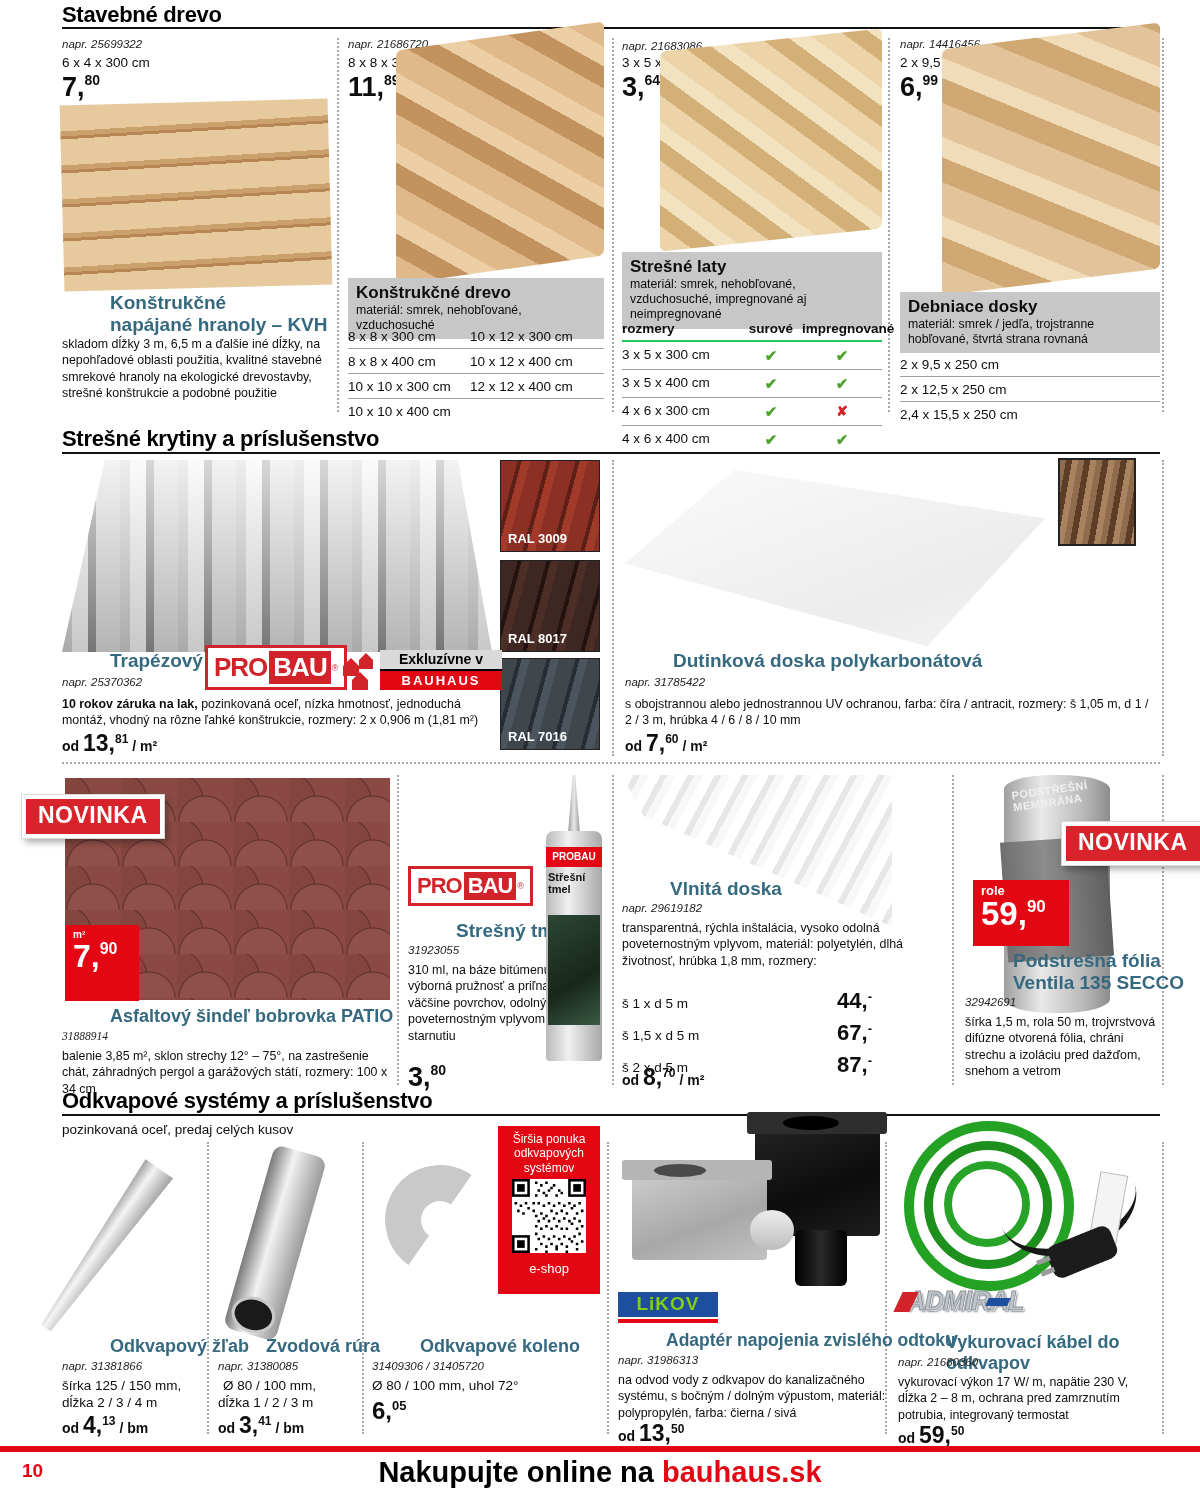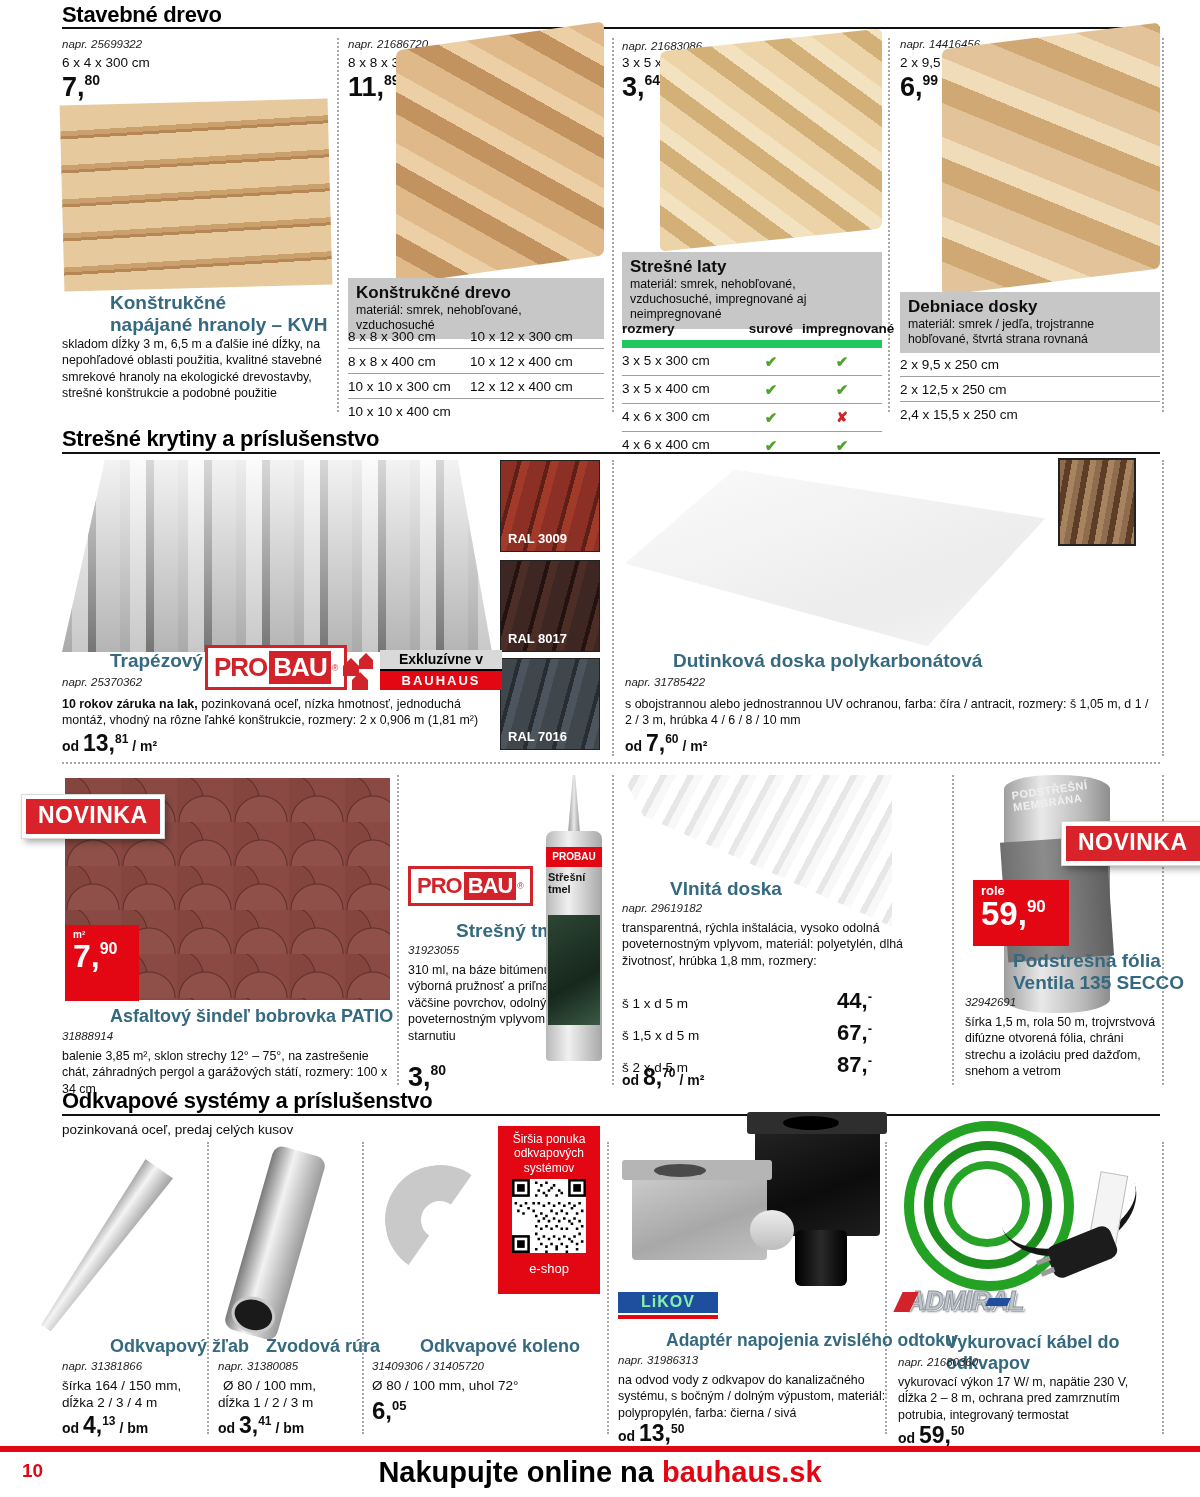--- a/index.html
+++ b/index.html
@@ -38,21 +38,21 @@
              border-bottom:2px solid #000;padding:1px 4px 2px;}
   .excl .bot{background:#e30613;color:#fff;font-weight:800;font-size:13px;letter-spacing:2px;text-align:center;padding:2px 4px;}
   .ral{box-sizing:border-box;border:1px solid #222;position:absolute;}
   .ral .lbl{position:absolute;left:7px;bottom:5px;color:#fff;font-size:13px;font-weight:700;}
   .wood1{background:repeating-linear-gradient(178deg,#e7c99e 0 26px,#caa06d 26px 31px,#b68755 31px 34px);}
   .wood2{background:repeating-linear-gradient(35deg,#dfb98a 0 24px,#c2925f 24px 42px,#eccfa4 42px 58px);}
   .wood3{background:repeating-linear-gradient(40deg,#ecd4a8 0 20px,#d3b078 20px 36px,#f2e2c0 36px 50px);}
   .wood4{background:repeating-linear-gradient(28deg,#e3c49a 0 30px,#cfa873 30px 52px,#f0dcb8 52px 70px);}
   .qrpanel{background:#e30613;color:#fff;text-align:center;box-sizing:border-box;padding:6px 5px;}
   .qrpanel .cap{font-size:12px;line-height:1.2;}
-  .likov{background:#1d4f9e;color:#86efac;font-weight:800;font-size:16px;text-align:center;letter-spacing:1px;
+  .likov{background:#1d4f9e;color:#84cc16;font-weight:800;font-size:19px;text-align:center;letter-spacing:1px;
          padding:1px 6px 2px;box-sizing:border-box;}
   .admiral{font-style:italic;font-weight:800;font-size:27px;letter-spacing:-1px;color:#bfc5cb;
            text-shadow:1px 1px 0 #fff,2px 2px 2px #8a9097;-webkit-text-stroke:1px #8d949b;}
   .mini{font-size:10px;}
 </style>
 </head>
 <body>
 
 <div class="abs sec-title" style="left:62px;top:2px;">Stavebné drevo</div>
 <div class="abs rule" style="left:62px;top:27px;width:1098px;"></div>
@@ -101,21 +101,21 @@
 
 <div class="abs napr" style="left:622px;top:40px;"><span>napr.</span> <span>21683086</span></div>
 <div class="abs size" style="left:622px;top:55px;">3 x 5 x 300 cm</div>
 <div class="abs" style="left:622px;top:72px;"><span class="bp">3,</span><span class="bp-sup">64</span></div>
 <div class="abs wood3" style="left:660px;top:40px;width:222px;height:200px;transform:skewY(-6deg);border-radius:6px;"></div>
 <div class="abs panel" style="left:622px;top:252px;width:260px;">
   <div class="pt">Strešné laty</div>
   <div class="ps">materiál: smrek, nehobľované, vzduchosuché, impregnované aj neimpregnované</div>
 </div>
 <div class="abs" style="left:622px;top:316px;width:260px;">
-  <div class="dim-row" style="font-weight:800;border-bottom:8px solid #22c55e;">
+  <div class="dim-row" style="font-weight:800;border-bottom:2px solid #22c55e;">
     <span style="width:118px;">rozmery</span>
     <span style="width:62px;text-align:center;">surové</span>
     <span style="width:80px;text-align:center;">impregnované</span>
   </div>
   <div class="dim-row bline">
       <span style="width:118px;">3 x 5 x 300 cm</span>
       <span class="check" style="width:62px;text-align:center;">✔</span>
       <span class="check" style="width:80px;text-align:center;">✔</span>
     </div>
   <div class="dim-row bline">
@@ -218,21 +218,21 @@
 <div class="abs" style="left:65px;top:778px;width:325px;height:222px;background-color:#8a4a43;background-image:
   radial-gradient(circle at 28px 44px,#8f5049 25px,#5c2e2a 26px,transparent 27px),
   radial-gradient(circle at 0px 22px,#83453e 25px,#5c2e2a 26px,transparent 27px);
   background-size:56px 44px;"></div>
 <div class="abs novinka" style="left:22px;top:795px;">NOVINKA</div>
 <div class="abs redbadge" style="left:65px;top:925px;width:74px;height:76px;padding:4px 8px;">
   <div class="mini" style="font-weight:700;">m²</div>
   <div style="font-weight:800;font-size:32px;line-height:1;"><span>7,</span><span style="font-size:16px;vertical-align:13px;">90</span></div>
 </div>
 <div class="abs t-teal" style="left:62px;top:1006px;font-size:18px;">Asfaltový šindeľ bobrovka PATIO</div>
-<div class="abs napr" style="left:62px;top:1030px;">31888914</div>
+<div class="abs napr" style="left:62px;top:1030px;font-family:Liberation Serif, serif;">31888914</div>
 <div class="abs desc" style="left:62px;top:1048px;width:330px;">balenie 3,85 m², sklon strechy 12° – 75°, na zastrešenie chát, záhradných pergol a garážových státí, rozmery: 100 x 34 cm</div>
 
 <div class="abs sepv" style="left:397px;top:775px;height:310px;"></div>
 
 <div class="abs probau" style="left:408px;top:866px;font-size:22px;">
   <span class="p1">PRO</span>
     <span class="p2">BAU</span>
     <span class="reg">®</span>
 </div>
 <div class="abs t-teal" style="left:408px;top:920px;font-size:19px;">Strešný tmel</div>
@@ -307,21 +307,21 @@
 
 <div class="abs sepv" style="left:207px;top:1142px;height:292px;"></div>
 <div class="abs sepv" style="left:362px;top:1142px;height:292px;"></div>
 <div class="abs sepv" style="left:607px;top:1142px;height:292px;"></div>
 <div class="abs sepv" style="left:885px;top:1142px;height:292px;"></div>
 <div class="abs sepv" style="left:1162px;top:1142px;height:292px;"></div>
 
 <div class="abs" style="left:78px;top:1150px;width:48px;height:196px;background:linear-gradient(90deg,#6b6b6b,#f4f4f4 45%,#8a8a8a);clip-path:polygon(18% 0,88% 0,62% 100%,38% 100%);transform:rotate(35deg);transform-origin:50% 50%;"></div>
 <div class="abs t-teal" style="left:62px;top:1336px;font-size:18px;">Odkvapový žľab</div>
 <div class="abs napr" style="left:62px;top:1360px;"><span>napr.</span> <span>31381866</span></div>
-<div class="abs size" style="left:62px;top:1378px;">šírka 164 / 150 mm,</div>
+<div class="abs size" style="left:62px;top:1378px;">šírka 125 / 150 mm,</div>
 <div class="abs size" style="left:62px;top:1395px;">dĺžka 2 / 3 / 4 m</div>
 <div class="abs price-line" style="left:62px;top:1412px;">
   <span>od</span>
   <span class="pl-int">4,</span><span class="pl-sup">13</span>
   <span>/ bm</span>
 </div>
 
 <div class="abs" style="left:248px;top:1148px;width:54px;height:190px;background:linear-gradient(90deg,#7a7a7a,#f2f2f2 40%,#9a9a9a);border-radius:10px;transform:rotate(16deg);">
   <div class="abs" style="left:4px;top:152px;width:44px;height:36px;background:#1a1a1a;border-radius:50%;border:3px solid #c9c9c9;box-sizing:border-box;"></div>
 </div>

